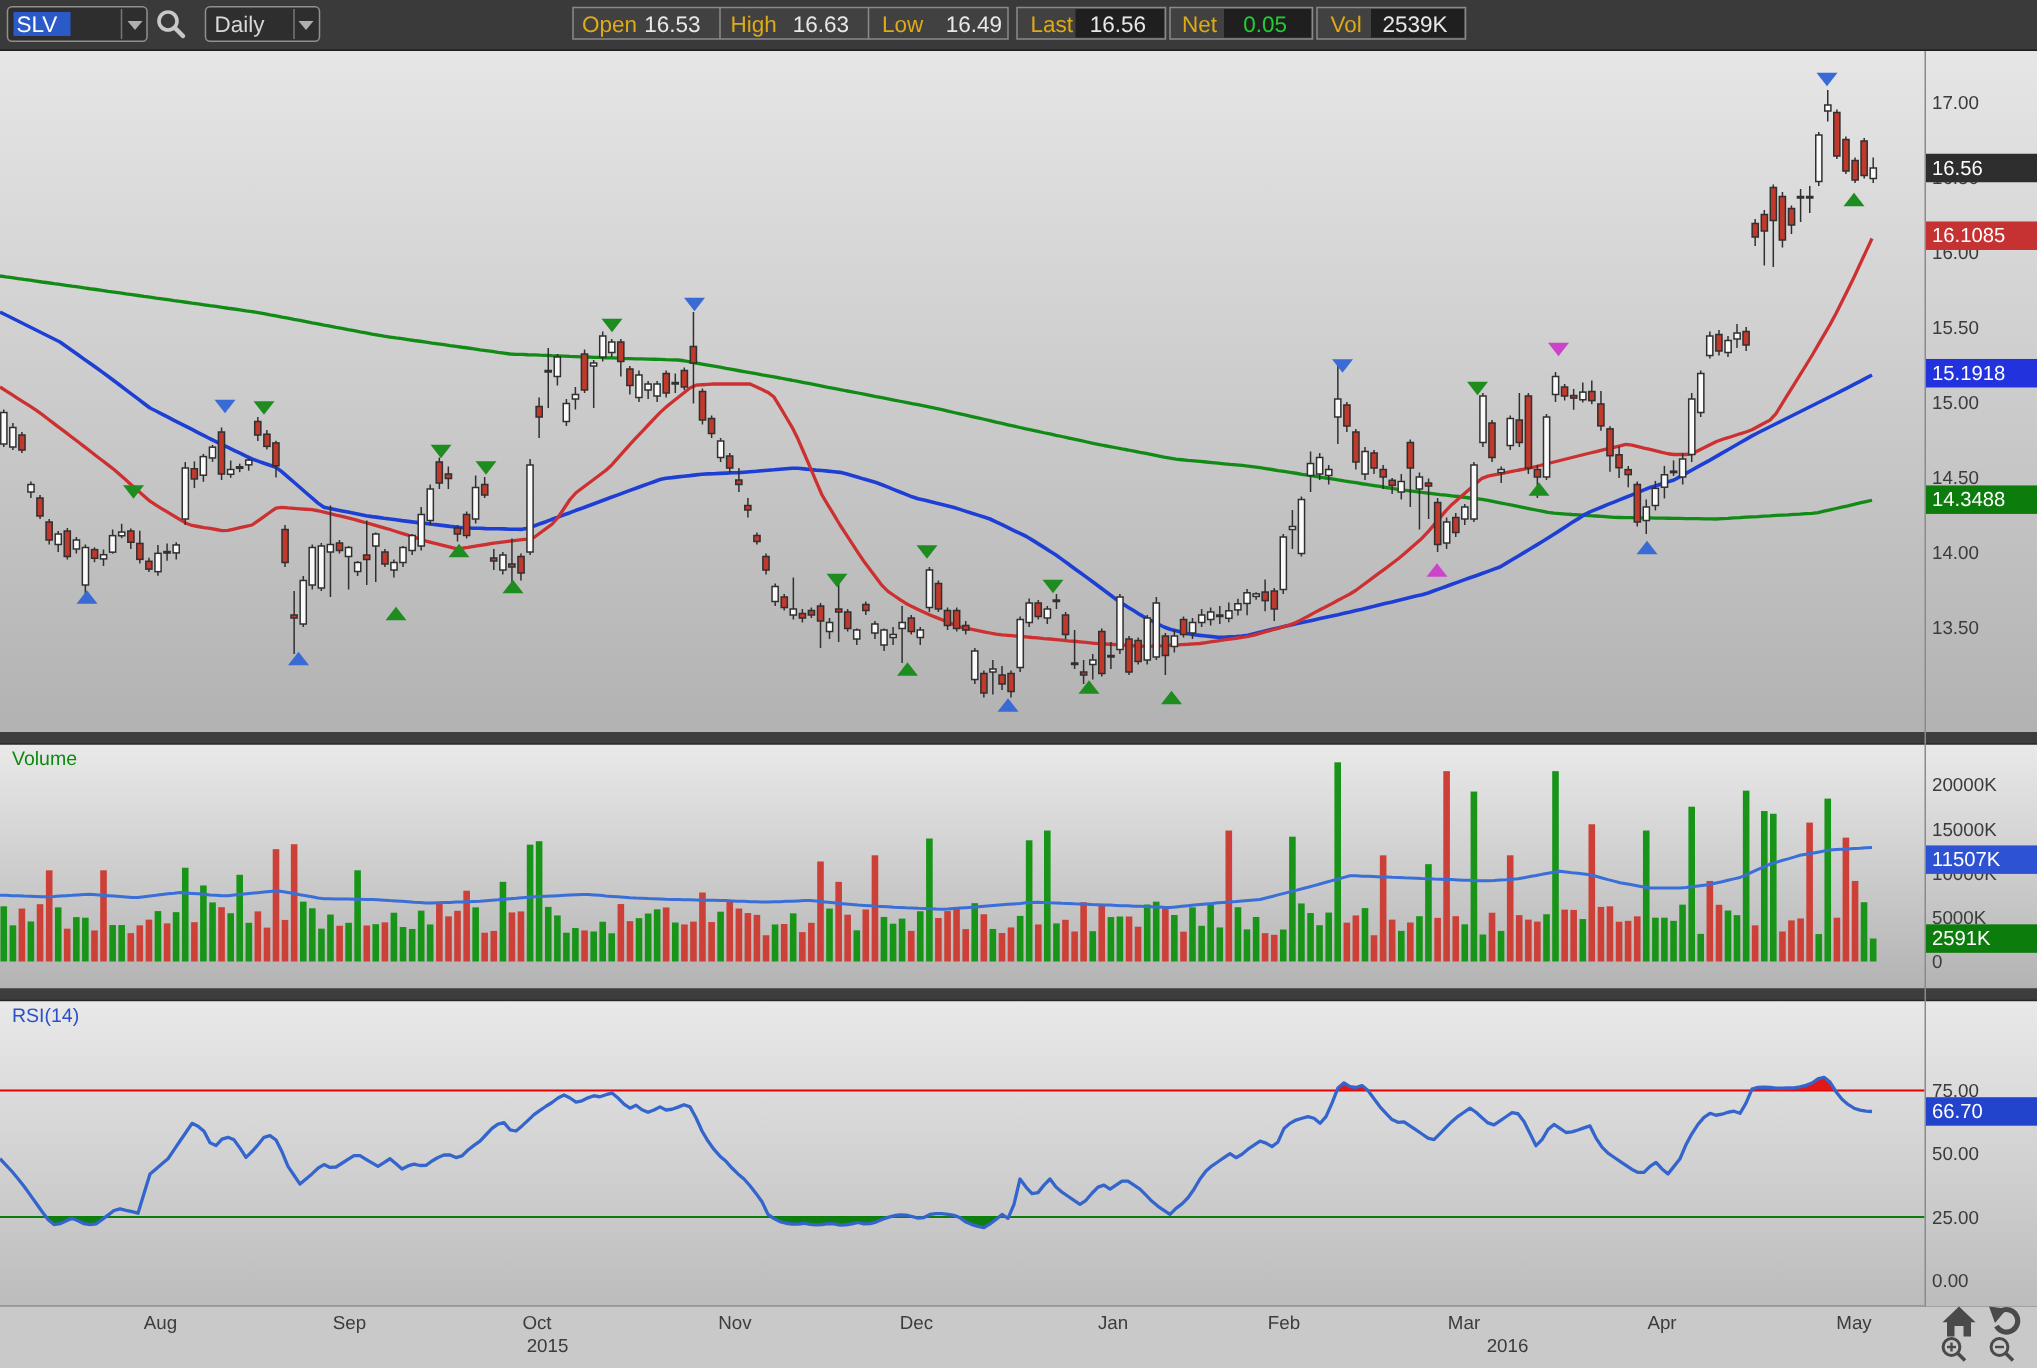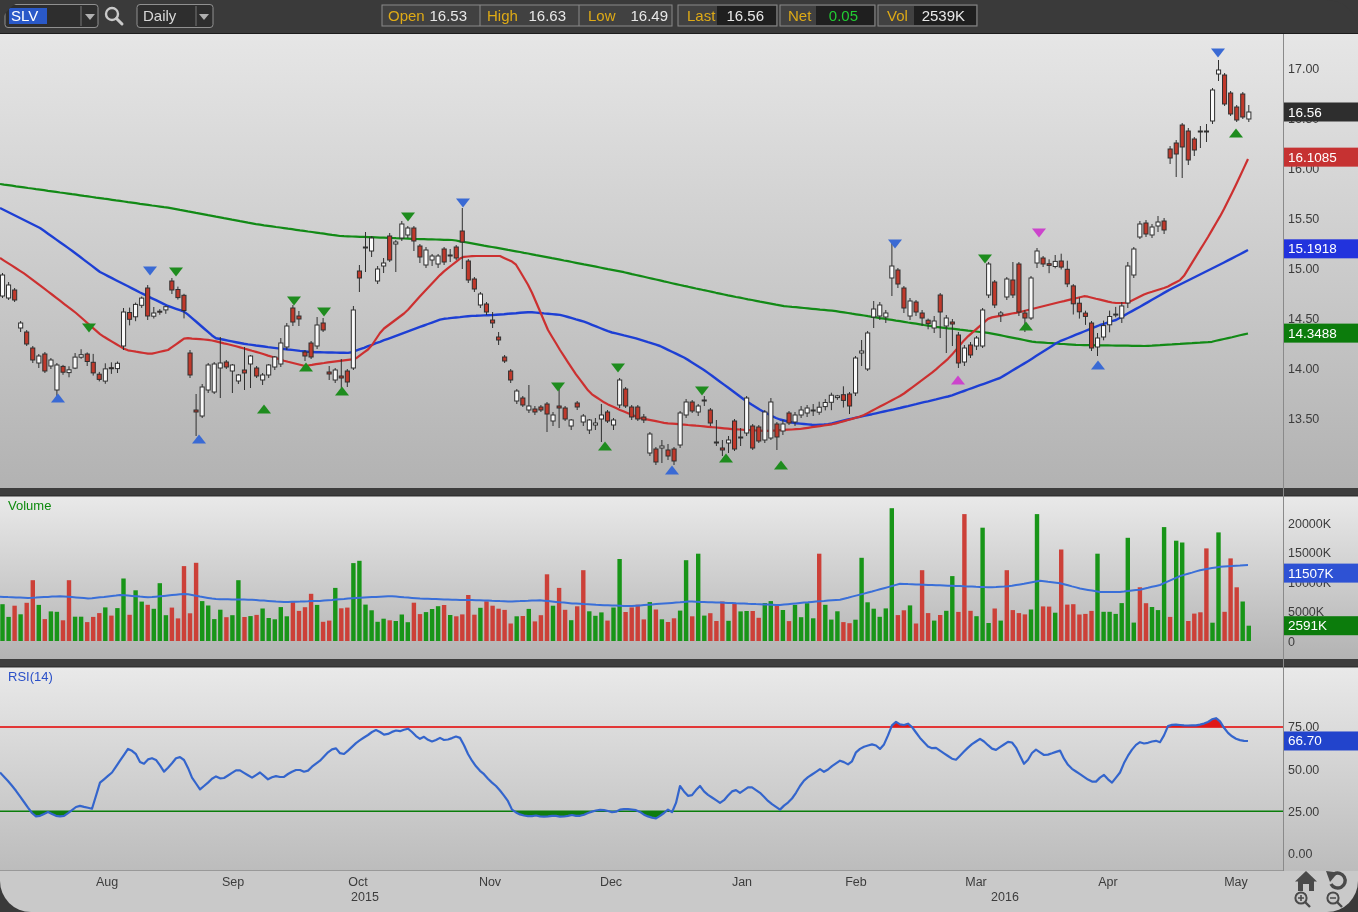--- a/index.html
+++ b/index.html
@@ -1,15 +1,15 @@
 <!DOCTYPE html>
 <html><head><meta charset="utf-8"><style>
 html,body { margin:0; padding:0; background:#3a3a3a; }
 * { font-family: "Liberation Sans", sans-serif; }
-#page { width:1358px; height:912px; overflow:hidden;border-radius:31px; }
+#page { width:1358px; height:912px; overflow:hidden; }
 </style></head>
 <body>
 <div id="page"><svg width="1358" height="912" viewBox="0 0 1358 912" font-family="Liberation Sans, sans-serif">
       <defs>
 <linearGradient id="gmain" x1="0" y1="0" x2="0" y2="1">
  <stop offset="0" stop-color="#e6e6e6"></stop>
           <stop offset="1" stop-color="#b2b2b2"></stop>
         </linearGradient>
 <linearGradient id="gvol" x1="0" y1="0" x2="0" y2="1">
  <stop offset="0" stop-color="#e9e9e9"></stop>

